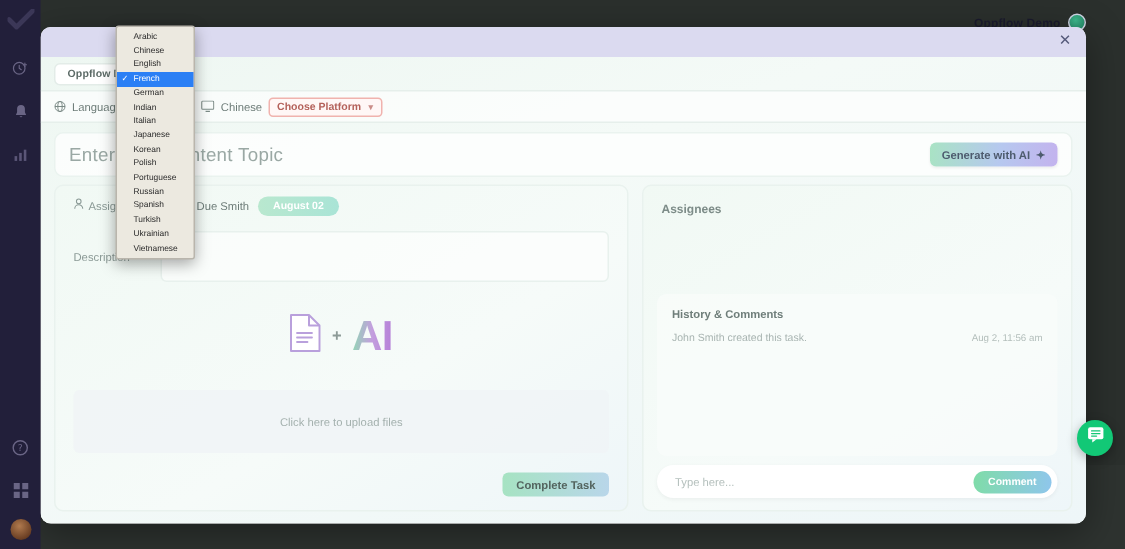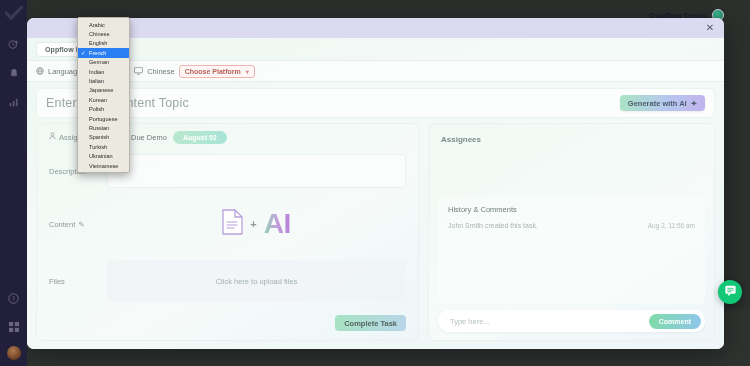--- a/index.html
+++ b/index.html
@@ -231,21 +231,21 @@
     padding: 11px 12px 0 12px;
     font-size: 8px; color: #7d8c88; font-weight: bold;
   }
   .history {
     position: absolute; left: 9px; right: 9px; top: 72px;
     bottom: 36px;
     background: rgba(250,252,251,.7);
     border-radius: 6px;
     padding: 9px 10px;
   }
-  .h-title { font-size: 7.5px; color: #6f7e7a; font-weight: normal; margin-bottom: 8px; }
+  .h-title { font-size: 7.5px; color: #6f7e7a; font-weight: bold; margin-bottom: 8px; }
   .h-row { display: flex; justify-content: space-between; align-items: center; }
   .h-text { font-size: 7px; color: #a8b4b1; }
   .h-time { font-size: 6.5px; color: #b3bebb; }
 
   .comment-bar {
     position: absolute; left: 9px; right: 9px; bottom: 8px;
     height: 22px;
     background: #fff;
     border-radius: 11px;
     display: flex; align-items: center; justify-content: flex-end;
@@ -431,50 +431,45 @@
             </div>
             <div class="fctl">
               <span class="sep-dot">▾</span>
               <span class="fb-icon">
                 <svg width="8" height="8" viewBox="0 0 12 12">
                     <rect x="0.5" y="1.5" width="11" height="10" rx="1.2" stroke="#8b9a96" stroke-width="1" fill="none"></rect>
                     <path d="M0.5 4.2 h11" stroke="#8b9a96" stroke-width="1"></path>
                     <path d="M3.4 0.5 v2 M8.6 0.5 v2" stroke="#8b9a96" stroke-width="1" stroke-linecap="round"></path>
                   </svg>
               </span>
-              <span class="fb-label">Due Demo</span>
+              <span class="fb-label">Due Smith</span>
               <span class="chip-date">August 02</span>
             </div>
           </div>
 
           <div class="desc-row">
             <div class="flabel">Description</div>
             <div class="desc-box"></div>
           </div>
 
           <div class="content-row">
-            <div class="flabel">
-              <span>Content</span>
-              <span>✎</span>
-            </div>
             <div class="ai-zone">
               <span>
                 <svg width="21" height="26" viewBox="0 0 21 26">
                     <path d="M1 1 h12 l7 7 v17 H1 Z" fill="#ffffff" stroke="#b9a0dc" stroke-width="1.3" stroke-linejoin="round"></path>
                     <path d="M13 1 v7 h7" fill="none" stroke="#b9a0dc" stroke-width="1.3" stroke-linejoin="round"></path>
                     <path d="M5 13 h10 M5 16 h10 M5 19 h7" stroke="#b9a0dc" stroke-width="1.2" stroke-linecap="round"></path>
                   </svg>
               </span>
               <span class="plus">+</span>
               <span class="ai-text">AI</span>
             </div>
           </div>
 
           <div class="files-row">
-            <div class="flabel">Files</div>
             <div class="dropzone">Click here to upload files</div>
           </div>
 
           <div class="btn-complete">Complete Task</div>
         </div>
 
         <div class="pane pane-right">
           <div class="r-title">Assignees</div>
 
           <div class="history">

